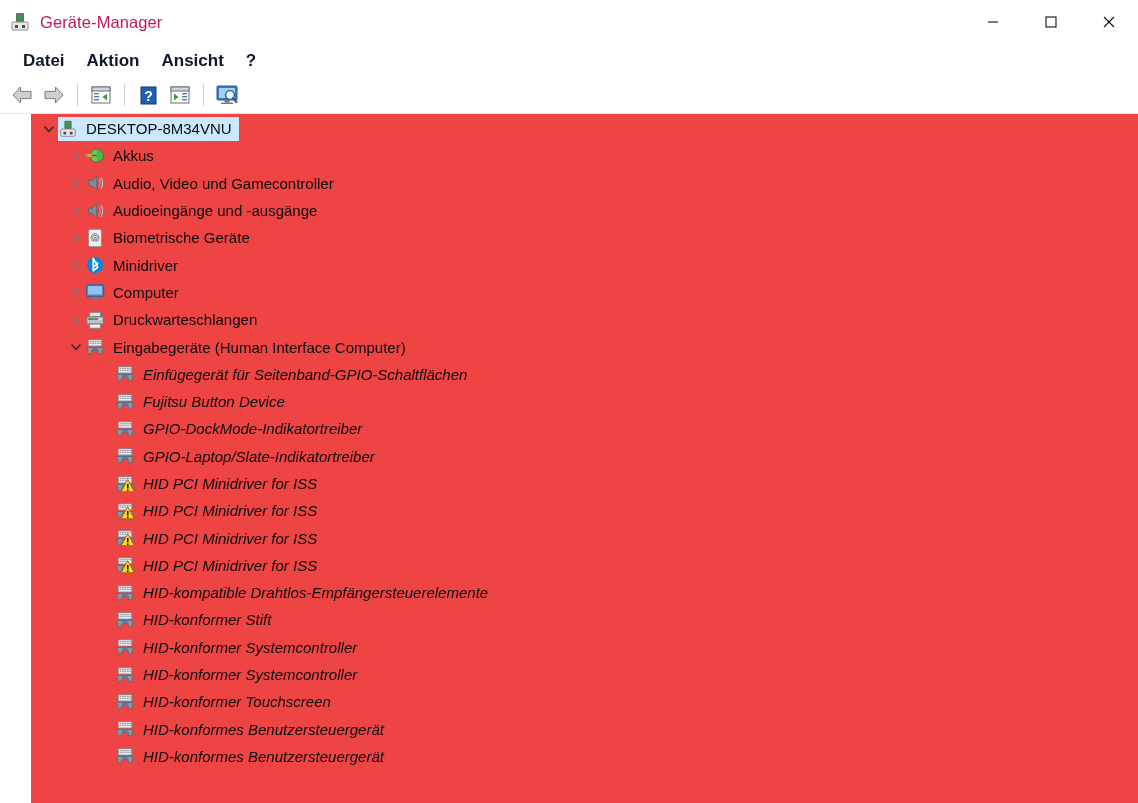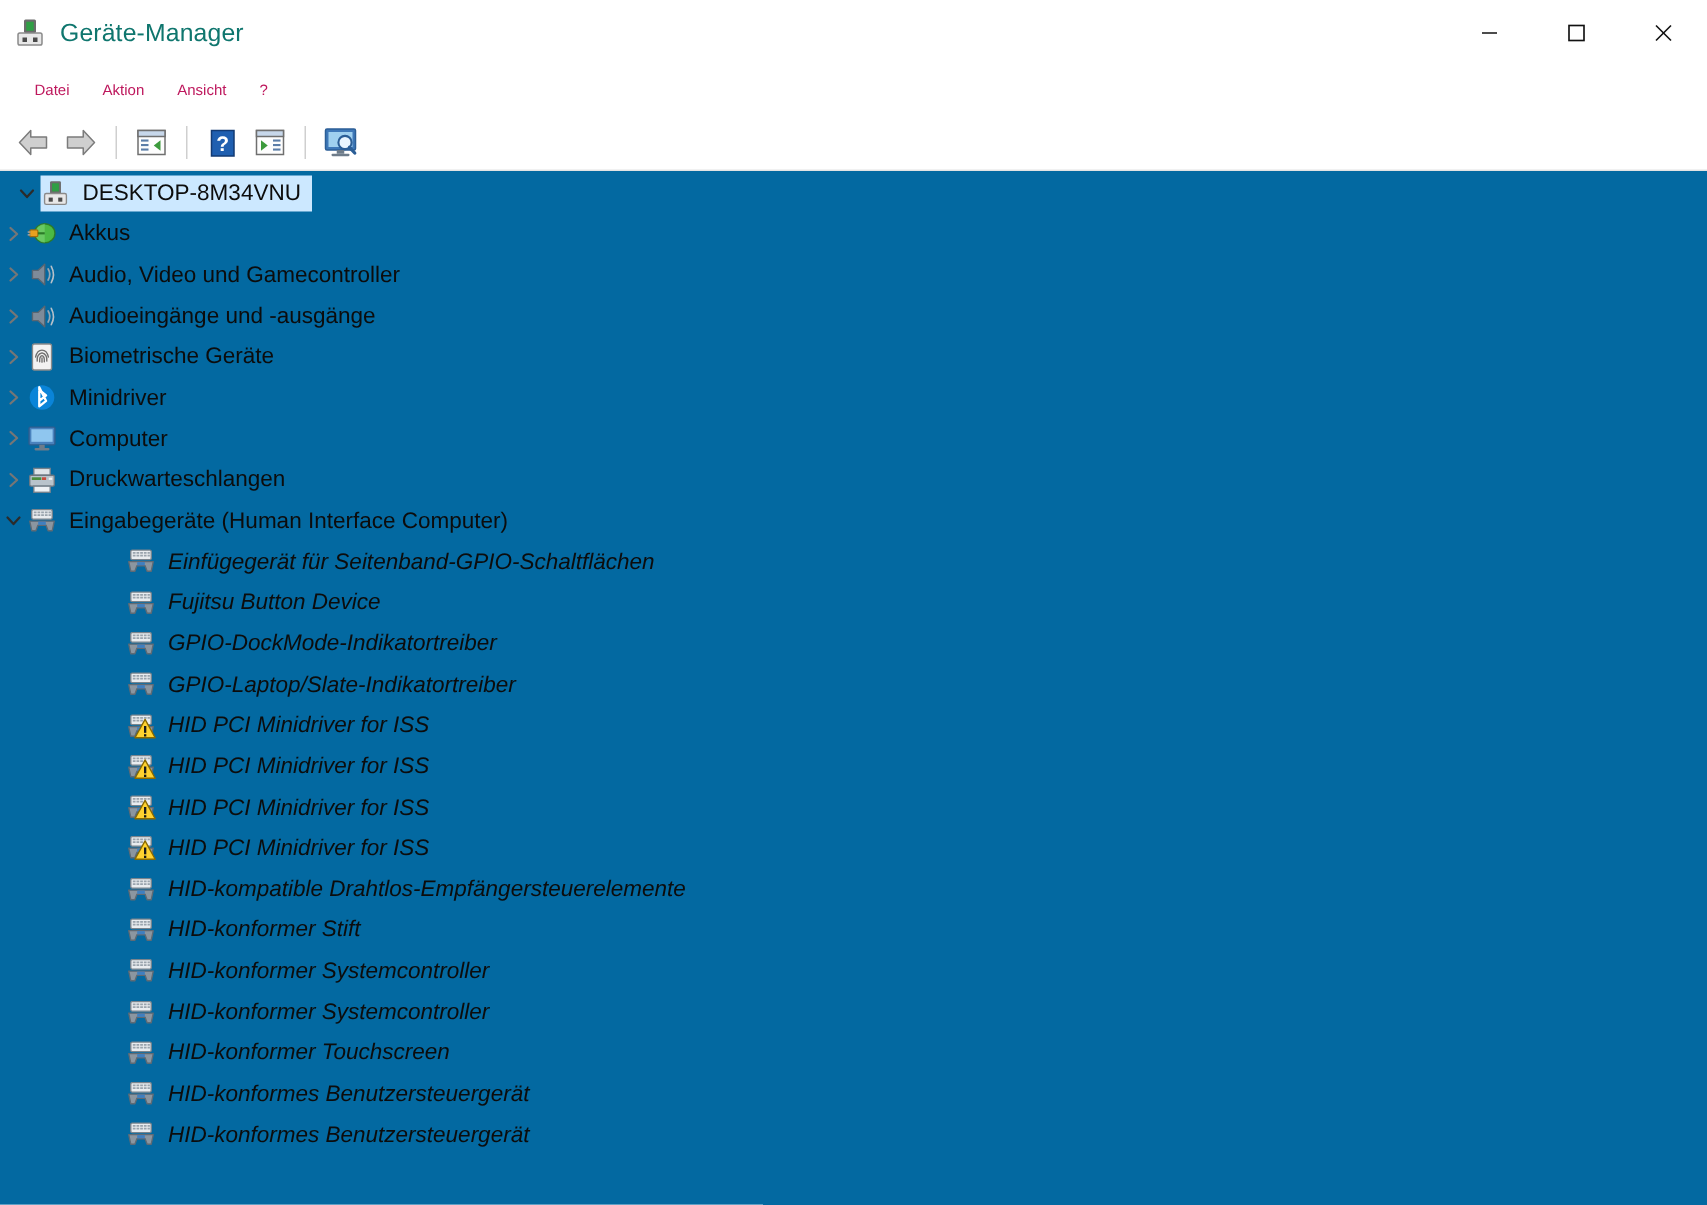--- a/index.html
+++ b/index.html
@@ -26,21 +26,21 @@
   }
   .title-icon {
     width: 22px;
     height: 22px;
     margin-left: 9px;
     margin-right: 9px;
     flex: 0 0 auto;
   }
   .title-text {
     font-size: 16.5px;
-    color: #0f766e;
+    color: #be185d;
     letter-spacing: 0.1px;
     white-space: nowrap;
   }
   .winbtns {
     position: absolute;
     right: 0;
     top: 0;
     height: 44px;
     display: flex;
   }
@@ -57,25 +57,26 @@
 
   
   .menubar {
     height: 33px;
     display: flex;
     align-items: center;
     padding-left: 12px;
     background: #ffffff;
   }
   .menu-item {
-    font-size: 10px;
-    color: #be185d;
+    font-size: 17px;
+    color: #0f172a;
     padding: 3px 11px;
     white-space: nowrap;
     cursor: default;
+    font-weight: bold;
   }
 
   
   .toolbar {
     height: 37px;
     display: flex;
     align-items: center;
     padding-left: 6px;
     background: #ffffff;
     border-bottom: 1px solid #e3e3e3;
@@ -96,22 +97,23 @@
     height: 22px;
     background: #cfcfcf;
     margin: 0 7px;
   }
 
   
   .tree {
     position: relative;
     height: 689px;
     overflow: hidden;
-    background: #0369a1;
+    background: #ef4444;
     padding-top: 1px;
+    margin-left: 31px;
   }
   .row {
     position: relative;
     height: 27.3px;
     display: flex;
     align-items: center;
     white-space: nowrap;
   }
   .row .hit {
     display: inline-flex;
@@ -139,21 +141,21 @@
     margin-right: 8px;
   }
   .label {
     font-size: 15px;
     color: #0c0c0c;
     line-height: 1;
   }
 
   
   .lvl0 { padding-left: 9px; }
-  .lvl1 { }
+  .lvl1 { padding-left: 36px; }
   .lvl2 { padding-left: 84px; font-style: italic; }
 
   .lvl1 .ico, .lvl2 .ico { margin-right: 8px; }
 
   svg { display: block; }
 </style>
 </head>
 <body>
 
 <div class="titlebar">

